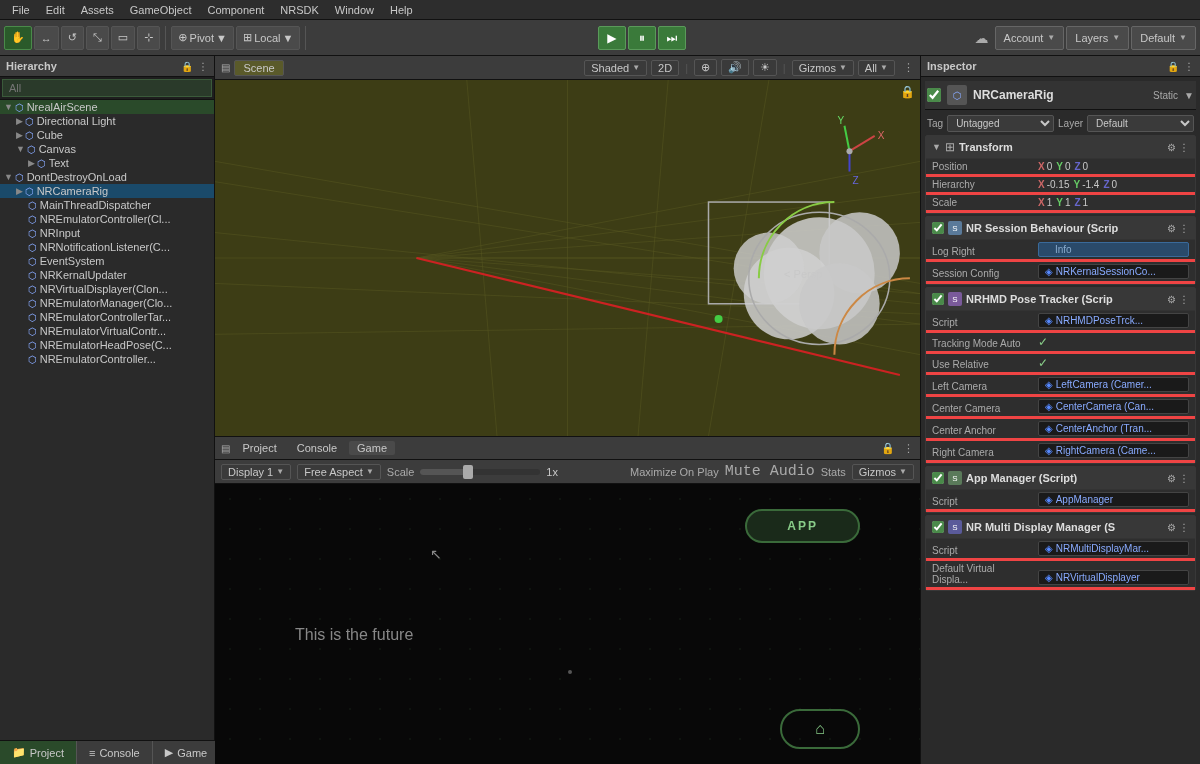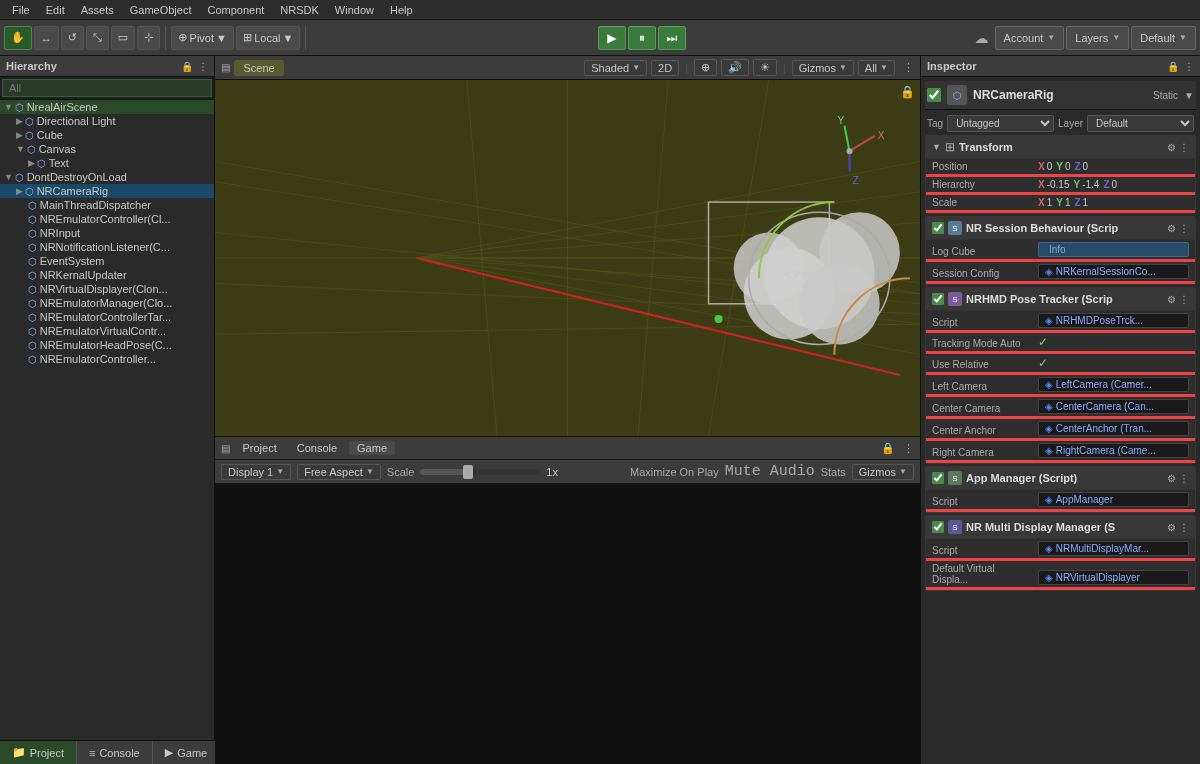--- a/index.html
+++ b/index.html
@@ -431,21 +431,21 @@
     }
     .xyz-label { color: #cc6666; font-size: 10px; font-weight: bold; }
     .xyz-label.y { color: #66cc66; }
     .xyz-label.z { color: #6666cc; }
     .xyz-val { color: #c8c8c8; font-size: 10px; }
 
     .prop-input {
       background: #1a1a1a;
       border: 1px solid #444;
       color: #c8c8c8;
-      padding: 1px 10px;
+      padding: 1px 16px;
       border-radius: 2px;
       font-size: 10px;
       width: 176px;
     }
 
     .check-green {
       color: #88cc88;
       font-size: 12px;
     }
     .object-ref {
@@ -839,20 +839,50 @@
         <span style="flex:1;"></span>
         <span style="color:#aaa; font-size:11px; cursor:pointer;">Maximize On Play</span>
         <span style="color:#aaa; font-size:15px; cursor:pointer;font-family:Liberation Mono, monospace;">Mute Audio</span>
         <span style="color:#aaa; font-size:11px; cursor:pointer;">Stats</span>
         <div style="background:#3a3a3a; border:1px solid #555; color:#c8c8c8; padding:1px 6px; border-radius:2px; font-size:11px; cursor:pointer; display:flex; align-items:center; gap:3px;">
           <span>Gizmos</span>
           <span class="dropdown-arrow">▼</span>
         </div>
       </div>
 
+      <div class="game-canvas">
+
+        <div style="position:absolute; top:0; left:0; right:0; bottom:0; background:#080808;">
+          
+          <svg width="100%" height="100%">
+            <defs>
+              <pattern id="dotgrid" width="30" height="30" patternUnits="userSpaceOnUse">
+                <circle cx="15" cy="15" r="0.8" fill="#1a2a1a" opacity="0.8"></circle>
+              </pattern>
+            </defs>
+            <rect width="100%" height="100%" fill="url(#dotgrid)"></rect>
+          </svg>
+        </div>
+
+        <div class="app-button">
+          <span>APP</span>
+        </div>
+
+        <div style="position:absolute; top:62px; left:215px; color:#888; font-size:14px;">↖</div>
+
+        <div class="future-text">
+          <span>This is the future</span>
+        </div>
+
+        <div class="dot-indicator"></div>
+
+        <div class="home-button">
+          <span>⌂</span>
+        </div>
+      </div>
     </div>
   </div>
 
   <div id="inspector-panel">
     <div class="inspector-header">
       <span class="panel-title">Inspector</span>
       <div class="panel-icons">
         <span>🔒</span>
         <span>⋮</span>
       </div>
@@ -952,21 +982,21 @@
         <div class="component-header">
           <input type="checkbox" checked="" style="width: 12px; height: 12px; accent-color: rgb(74, 138, 74);">
           <div class="component-icon" style="background:#5a7a9a;">S</div>
           <span class="component-name">NR Session Behaviour (Scrip</span>
           <div class="component-actions">
             <span style="cursor:pointer;">⚙</span>
             <span style="cursor:pointer;">⋮</span>
           </div>
         </div>
         <div class="property-row">
-          <span class="property-label">Log Cube</span>
+          <span class="property-label">Log Right</span>
           <div class="prop-input" style="background:#2a4a6a; border-color:#3a6a9a; color:#88aacc; display:flex; align-items:center;">
             <span>Info</span>
           </div>
         </div>
         <div class="property-row">
           <span class="property-label">Session Config</span>
           <div class="object-ref">
             <span class="ref-icon">◈</span>
             <span>NRKernalSessionCo...</span>
           </div>

